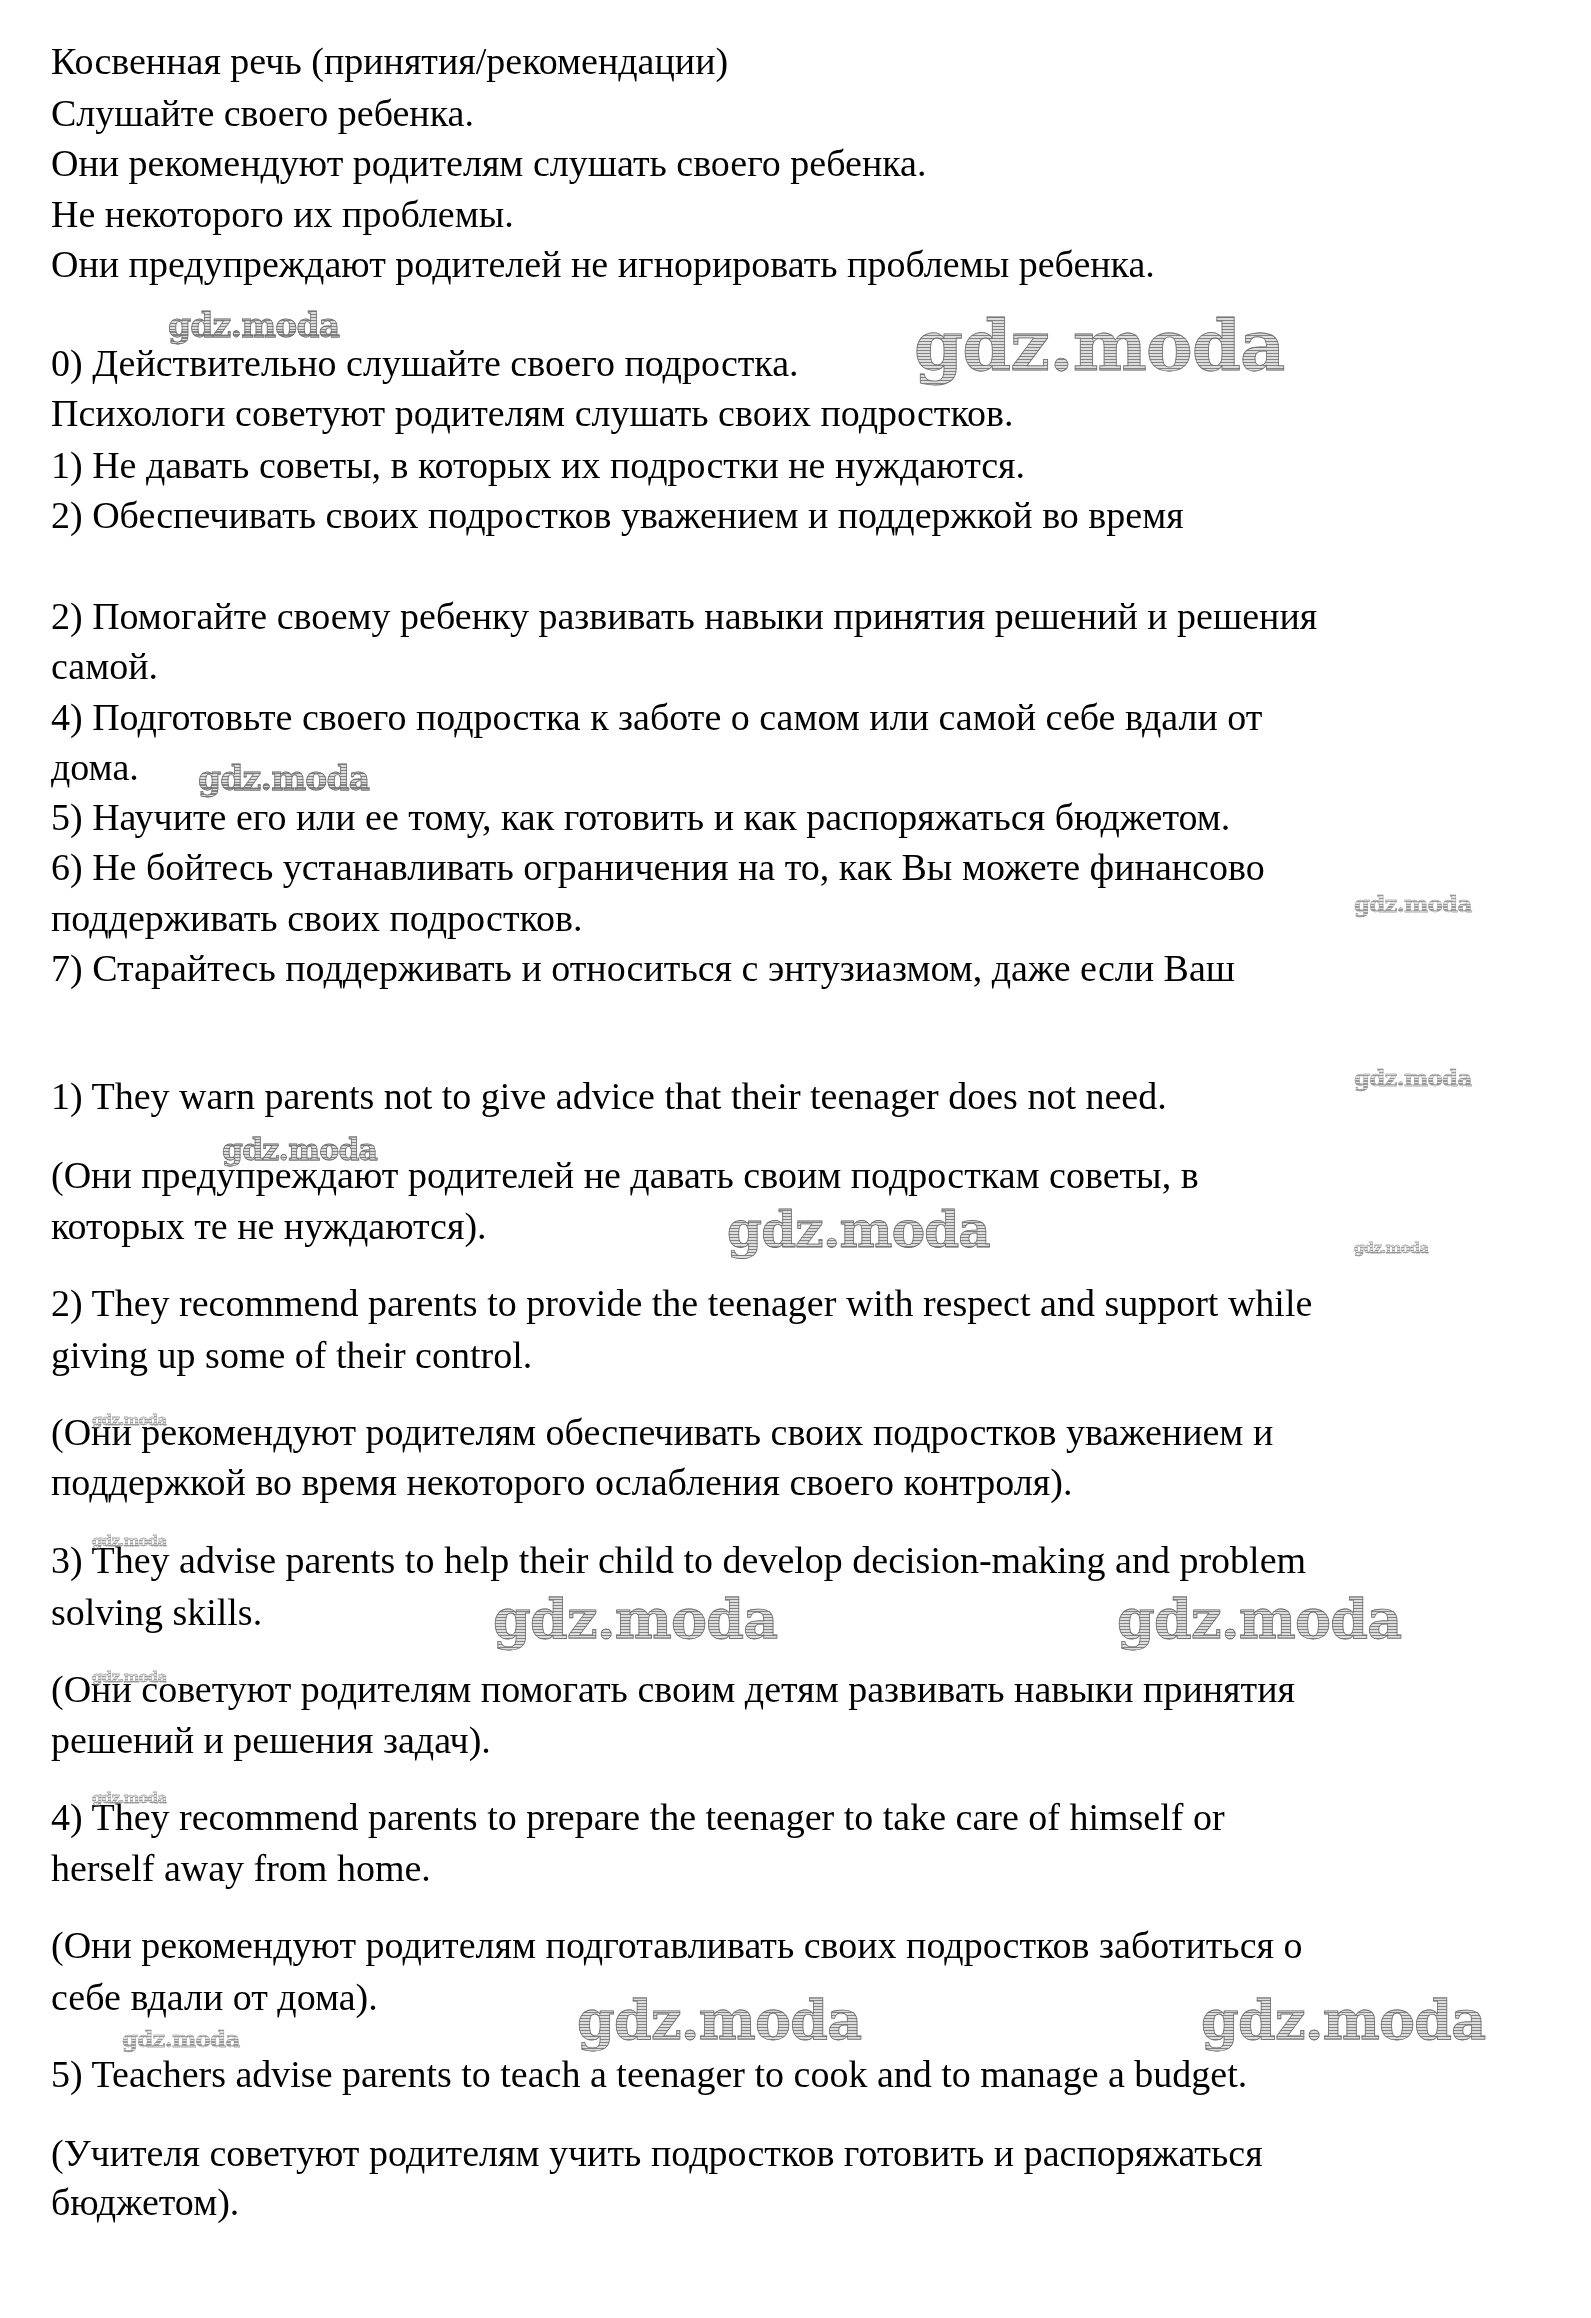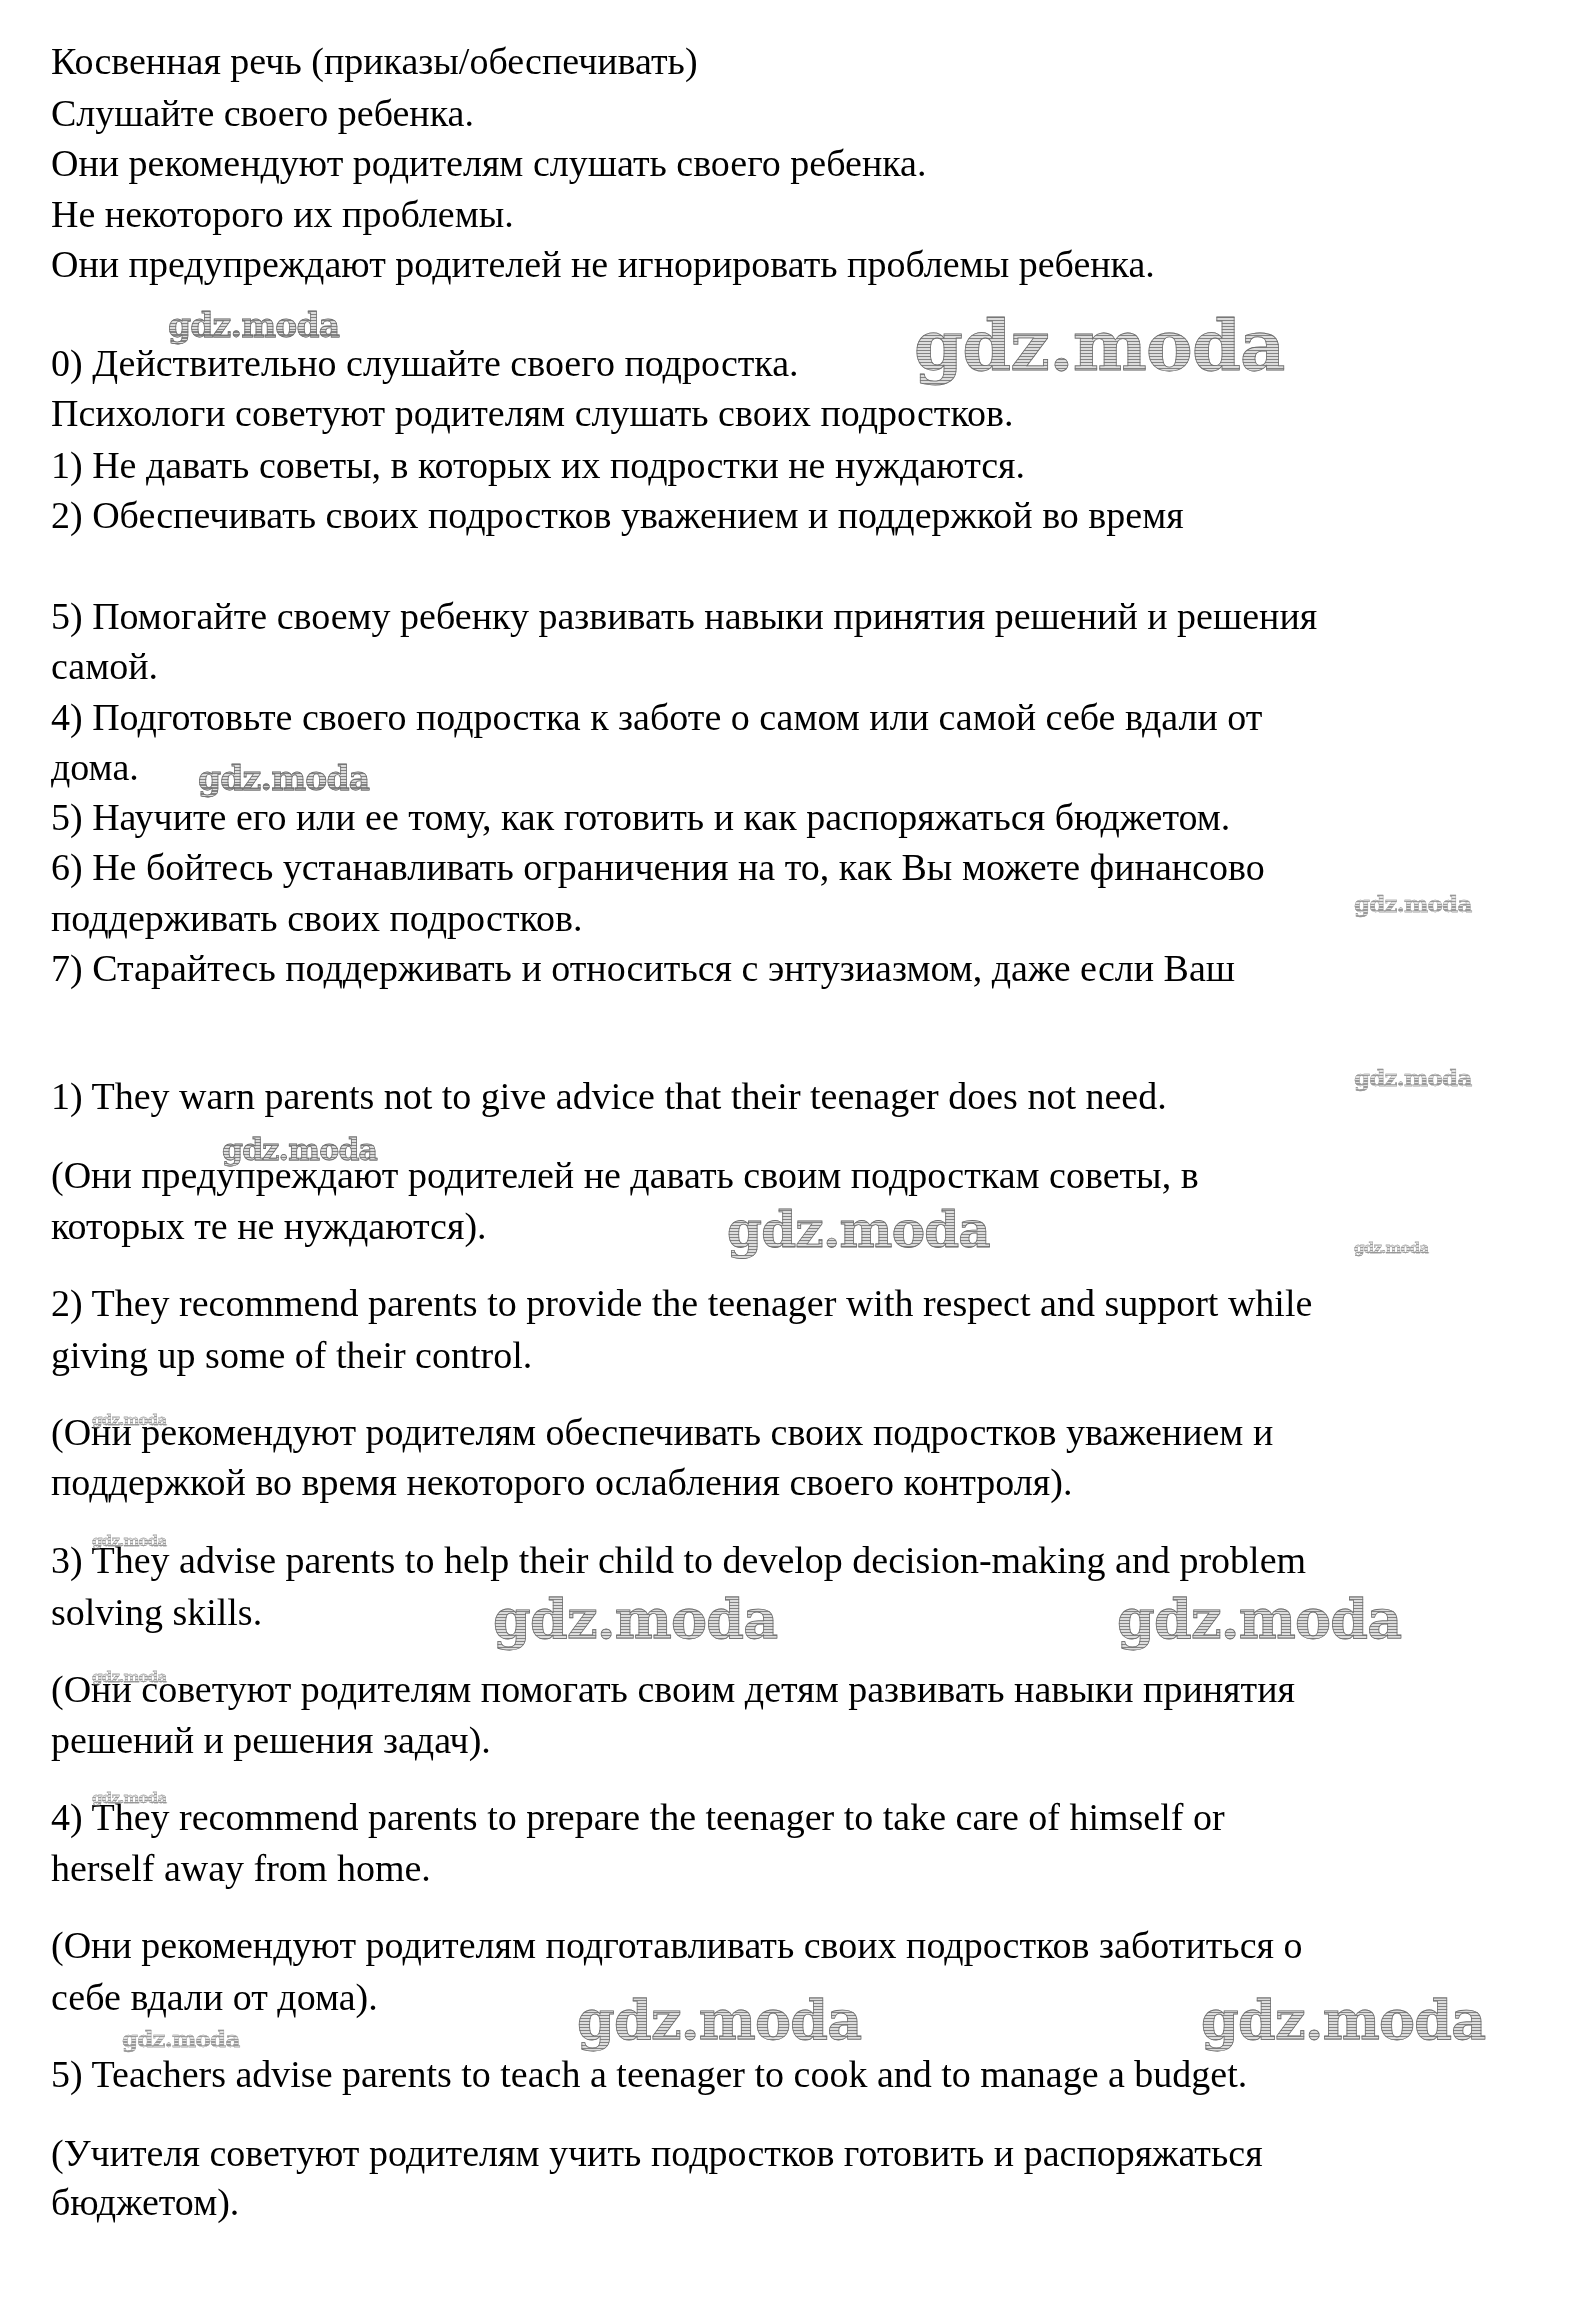--- a/index.html
+++ b/index.html
@@ -29,31 +29,31 @@
     -webkit-text-fill-color: transparent;
     opacity: 0.85;
   }
   .wm.small { -webkit-text-stroke: 0.4px #666; opacity: 0.7; }
 </style>
 </head>
 <body>
 
 <div class="page">
 
-  <div class="line" style="top:39px">Косвенная речь (приказы/обеспечивать)</div>
+  <div class="line" style="top:39px">Косвенная речь (принятия/рекомендации)</div>
   <div class="line" style="top:91px">Слушайте своего ребенка.</div>
   <div class="line" style="top:141px">Они рекомендуют родителям слушать своего ребенка.</div>
   <div class="line" style="top:192px">Не некоторого их проблемы.</div>
   <div class="line" style="top:242px">Они предупреждают родителей не игнорировать проблемы ребенка.</div>
 
   <div class="line" style="top:341px">0) Действительно слушайте своего подростка.</div>
   <div class="line" style="top:391px">Психологи советуют родителям слушать своих подростков.</div>
   <div class="line" style="top:443px">1) Не давать советы, в которых их подростки не нуждаются.</div>
   <div class="line" style="top:493px">2) Обеспечивать своих подростков уважением и поддержкой во время</div>
-  <div class="line" style="top:594px">5) Помогайте своему ребенку развивать навыки принятия решений и решения</div>
+  <div class="line" style="top:594px">2) Помогайте своему ребенку развивать навыки принятия решений и решения</div>
   <div class="line" style="top:644px">самой.</div>
   <div class="line" style="top:695px">4) Подготовьте своего подростка к заботе о самом или самой себе вдали от</div>
   <div class="line" style="top:745px">дома.</div>
   <div class="line" style="top:795px">5) Научите его или ее тому, как готовить и как распоряжаться бюджетом.</div>
   <div class="line" style="top:845px">6) Не бойтесь устанавливать ограничения на то, как Вы можете финансово</div>
   <div class="line" style="top:896px">поддерживать своих подростков.</div>
   <div class="line" style="top:946px">7) Старайтесь поддерживать и относиться с энтузиазмом, даже если Ваш</div>
 
   <div class="line" style="top:1074px">1) They warn parents not to give advice that their teenager does not need.</div>
   <div class="line" style="top:1153px">(Они предупреждают родителей не давать своим подросткам советы, в</div>

